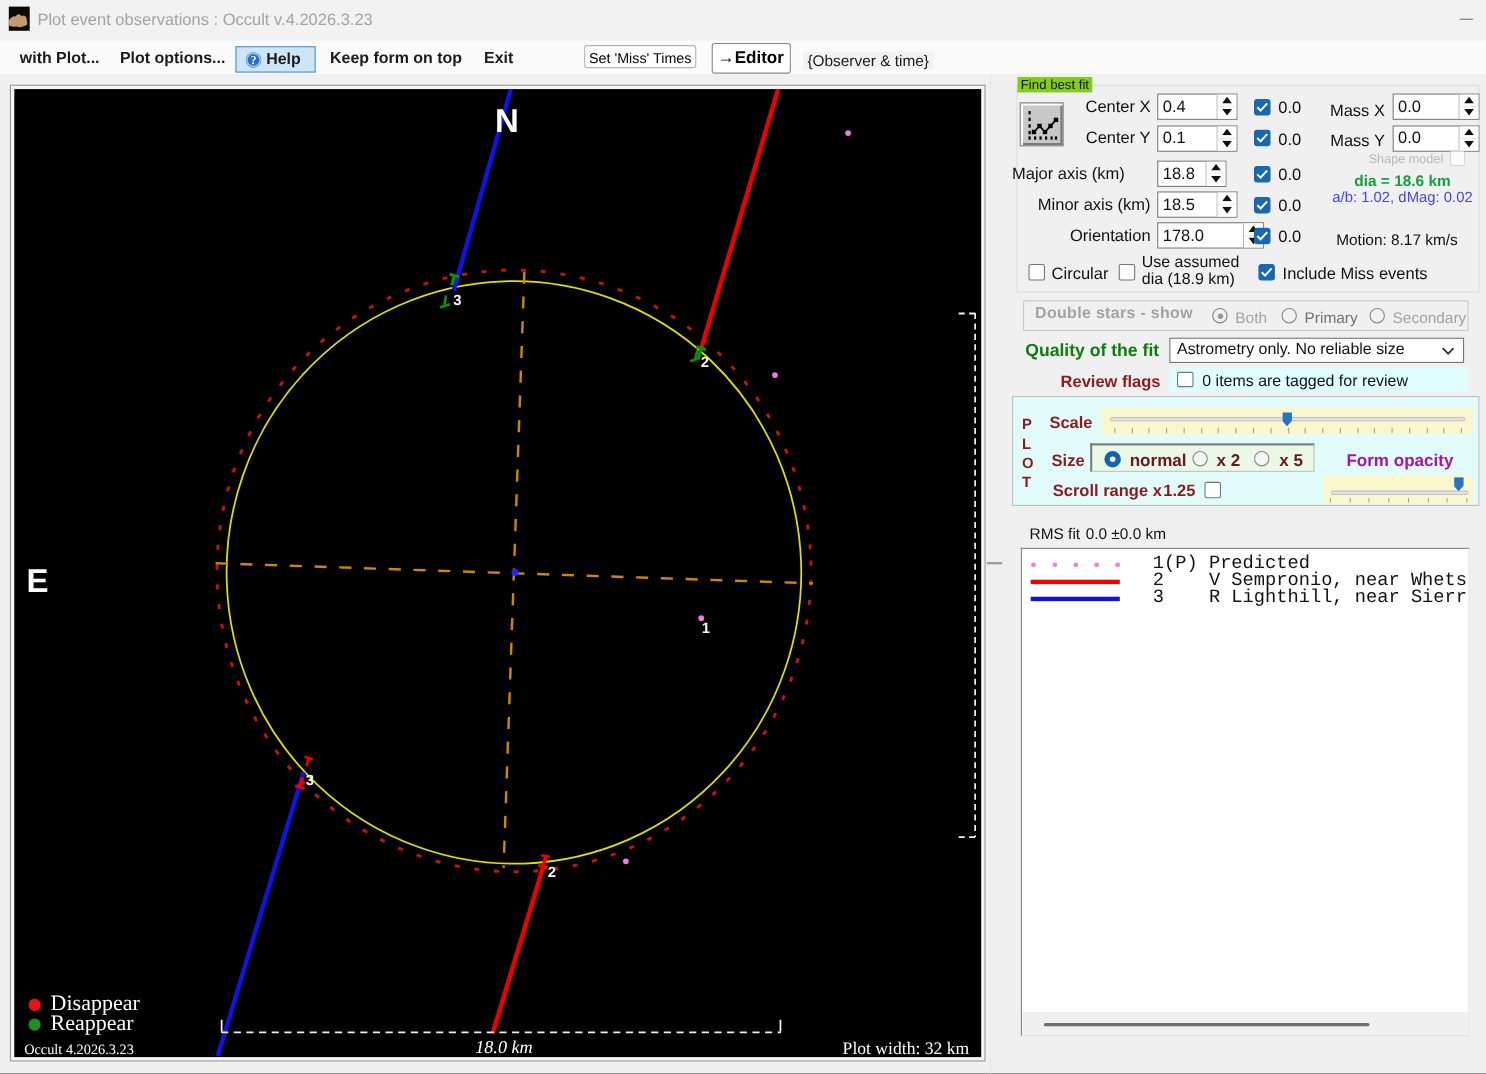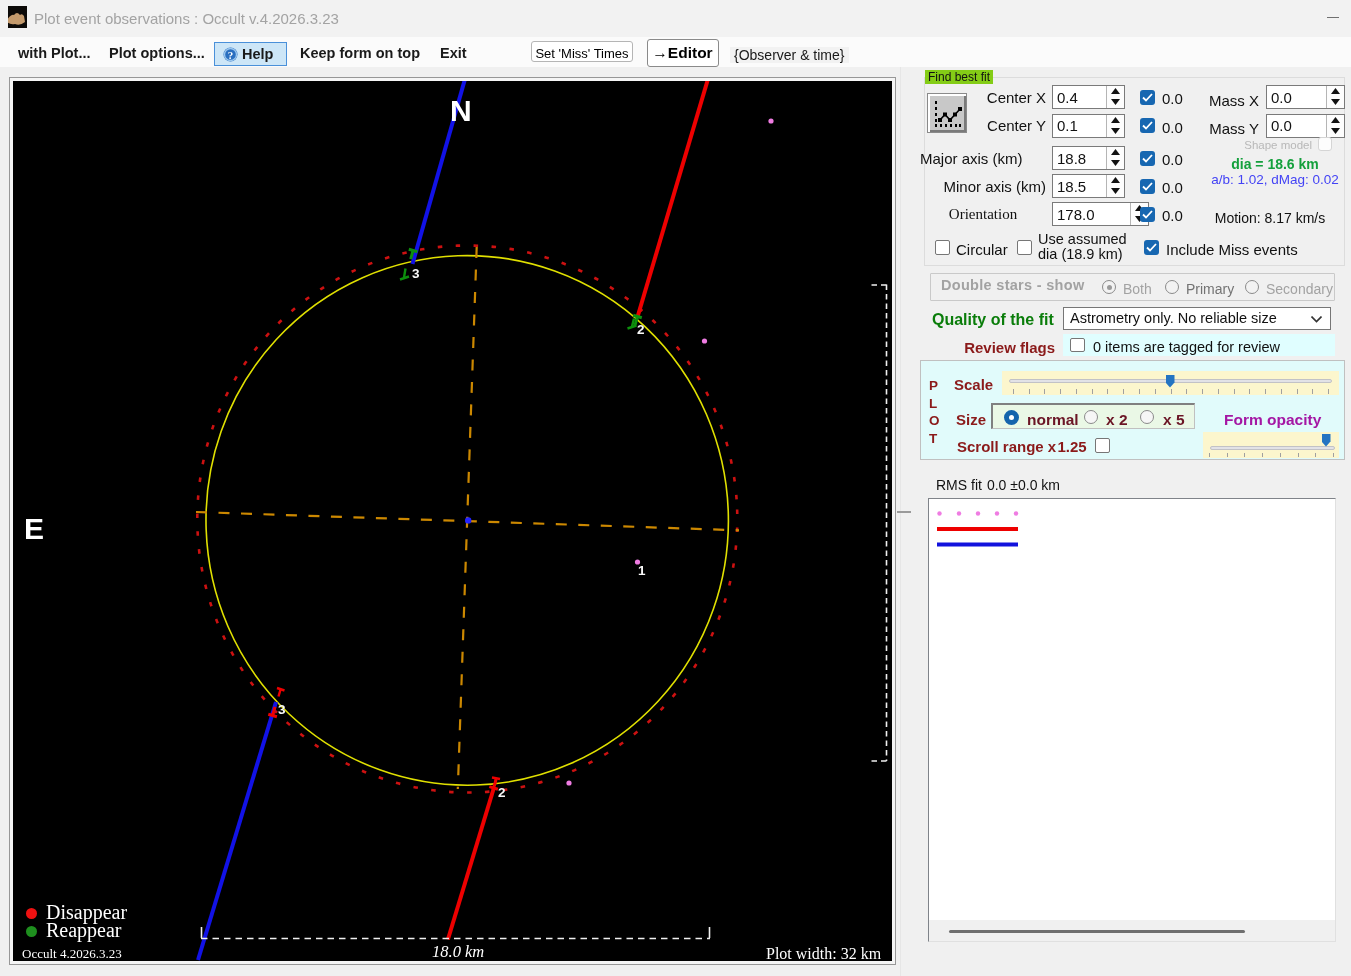--- a/index.html
+++ b/index.html
@@ -218,21 +218,21 @@
       </span>
     </span>
   </div>
 <div class="cbb" style="left:1140px;top:118px;">
     <svg style="position:absolute;left:2px;top:3px;" width="11" height="9">
       <polyline points="1,4.5 4,7.5 10,1" fill="none" stroke="#fff" stroke-width="1.8"></polyline>
     </svg>
   </div>
 <div class="lb15" style="left:1162px;top:118.5px;">0.0</div>
 <div class="lb15" style="left:920px;top:149.5px;width:126px;text-align:left;">Major axis (km)</div>
-<div class="in" style="left:1052px;top:146px;width:73px;height:24px;">
+<div class="in" style="left:1052px;top:146px;width:63px;height:24px;">
     <span class="v">18.8</span>
     <span class="sp">
       <span class="u">
         <svg width="9" height="6">
           <polygon points="4.5,0 9,6 0,6" fill="#111"></polygon>
         </svg>
       </span>
       <span class="d">
         <svg width="9" height="6">
           <polygon points="0,0 9,0 4.5,6" fill="#111"></polygon>
@@ -261,21 +261,21 @@
         </svg>
       </span>
     </span>
   </div>
 <div class="cbb" style="left:1140px;top:178.5px;">
     <svg style="position:absolute;left:2px;top:3px;" width="11" height="9">
       <polyline points="1,4.5 4,7.5 10,1" fill="none" stroke="#fff" stroke-width="1.8"></polyline>
     </svg>
   </div>
 <div class="lb15" style="left:1162px;top:179px;">0.0</div>
-<div class="lb15" style="left:920px;top:205.5px;width:126px;text-align:center;font-family:Liberation Serif, serif;">Orientation</div>
+<div class="lb15" style="left:920px;top:205.5px;width:126px;text-align:right;">Orientation</div>
 <div class="in" style="left:1052px;top:202px;width:97px;height:24px;">
     <span class="v">178.0</span>
     <span class="sp">
       <span class="u">
         <svg width="9" height="6">
           <polygon points="4.5,0 9,6 0,6" fill="#111"></polygon>
         </svg>
       </span>
       <span class="d">
         <svg width="9" height="6">
@@ -422,15 +422,18 @@
   <g fill="#ef7ce2">
         <circle cx="10.5" cy="14.5" r="2.2"></circle>
         <circle cx="30" cy="14.5" r="2.2"></circle>
         <circle cx="49" cy="14.5" r="2.2"></circle>
         <circle cx="68" cy="14.5" r="2.2"></circle>
         <circle cx="87" cy="14.5" r="2.2"></circle>
       </g>
   <rect x="8" y="28" width="81" height="4" fill="#ee0000"></rect>
   <rect x="8" y="43.5" width="81" height="4" fill="#1212dd"></rect>
  </svg>
+ <div style="position:absolute;left:119px;top:6px;font-family:'Liberation Mono',monospace;font-size:17px;line-height:15.7px;color:#111;white-space:pre;">1(P) Predicted
+2    V Sempronio, near Whets
+3    R Lighthill, near Sierr</div>
  <div style="position:absolute;left:0px;top:421px;width:406px;height:21px;background:#f0f0f0;"></div>
  <div style="position:absolute;left:20px;top:430.5px;width:296px;height:3.5px;background:#6f6f6f;border-radius:2px;"></div>
 </div>
 
 </body></html>

